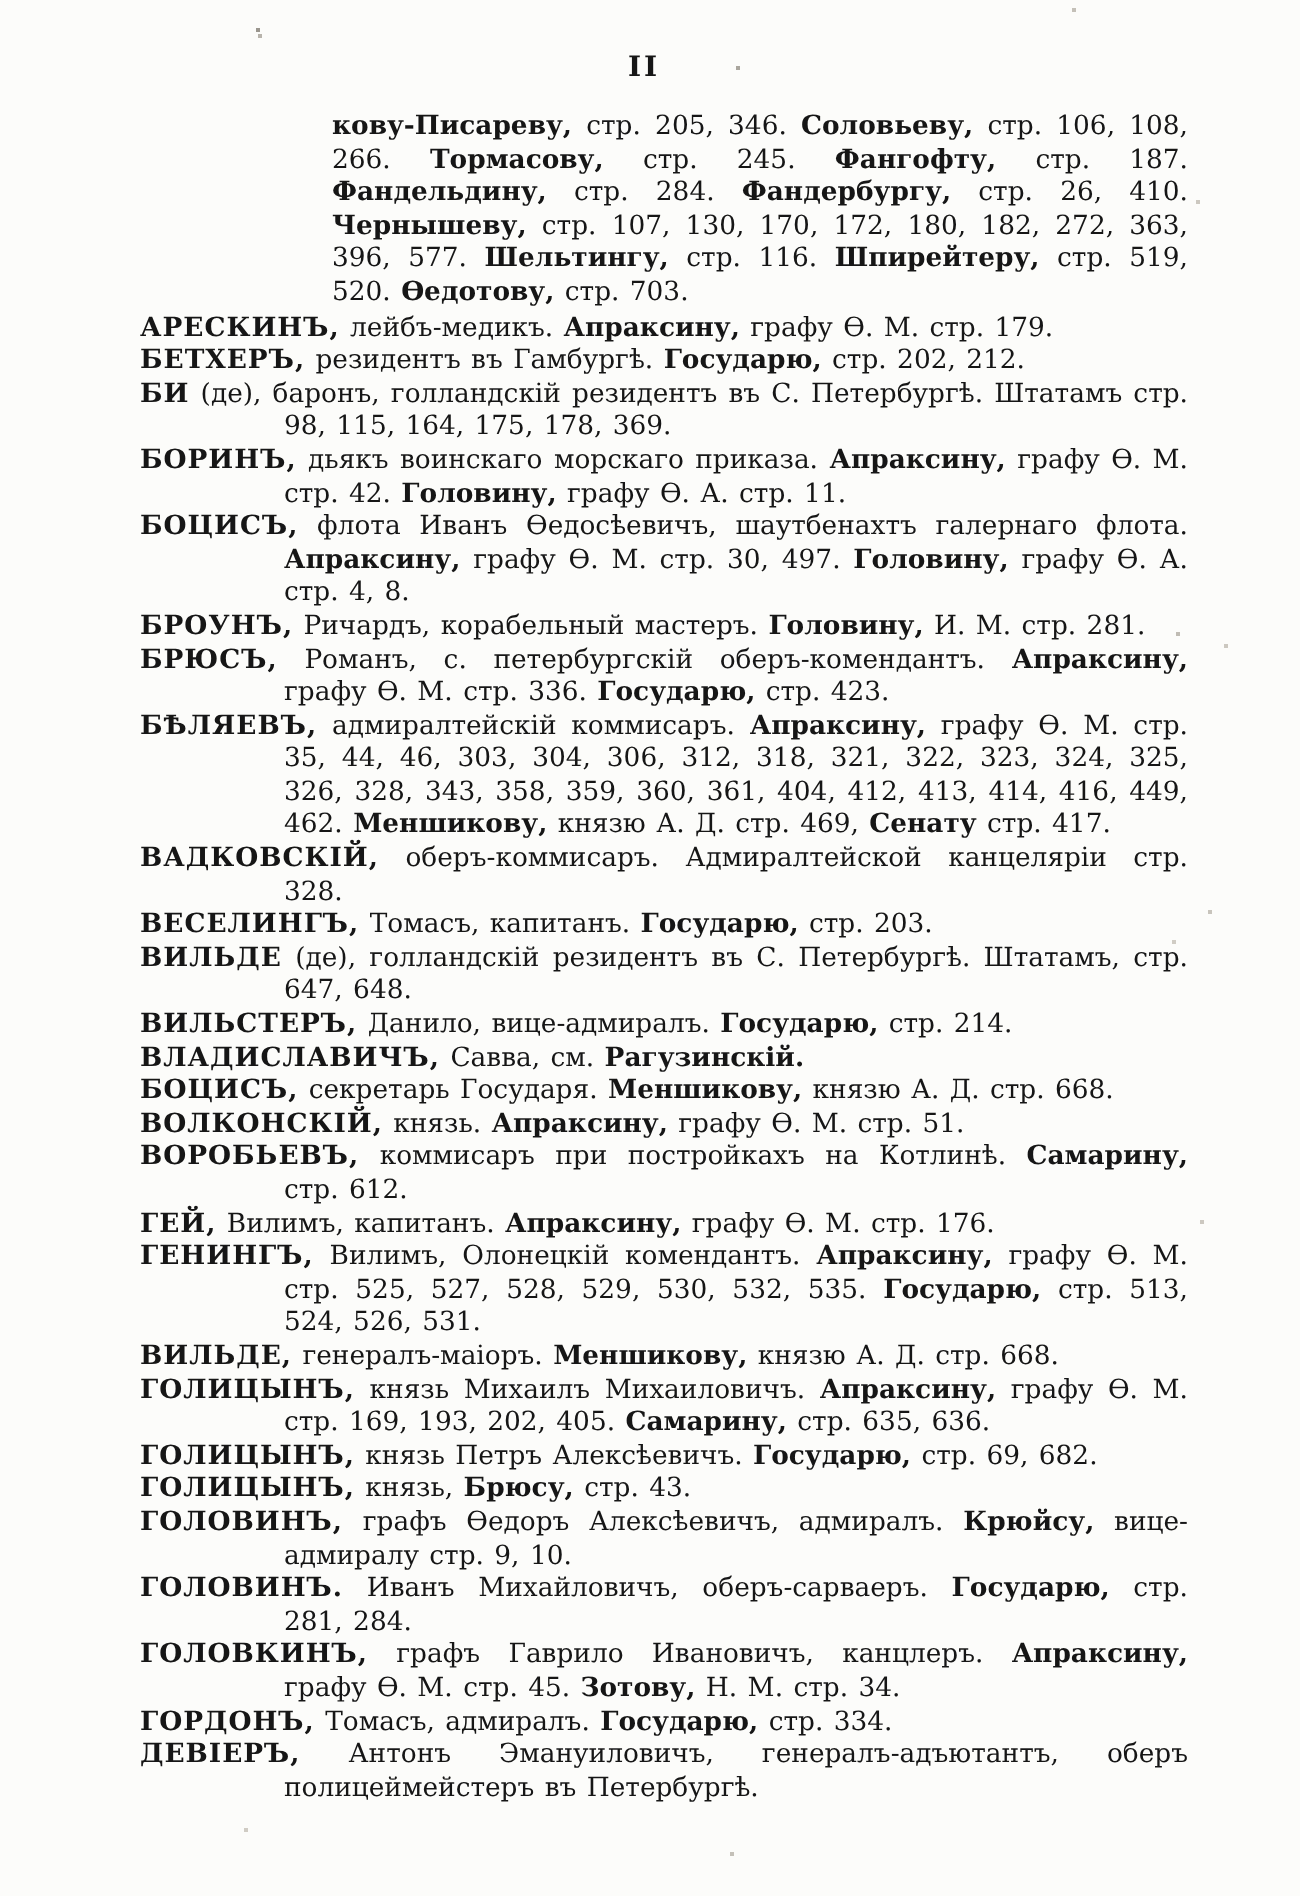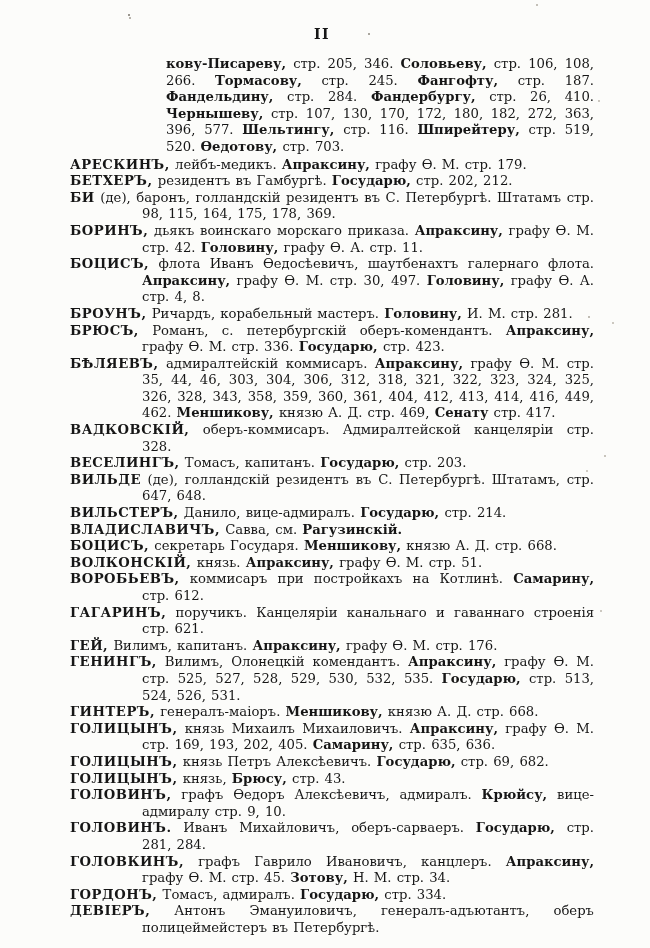--- a/index.html
+++ b/index.html
@@ -94,24 +94,23 @@
         <div class="entry"><span class="headword">БРЮСЪ,</span><span class="plain"> Романъ, с. петербургскій оберъ-комендантъ. </span><span class="recipient">Апраксину,</span><span class="plain"> графу Ѳ. М. стр. 336. </span><span class="recipient">Государю,</span><span class="plain"> стр. 423.</span></div>
         <div class="entry"><span class="headword">БѢЛЯЕВЪ,</span><span class="plain"> адмиралтейскій коммисаръ. </span><span class="recipient">Апраксину,</span><span class="plain"> графу Ѳ. М. стр. 35, 44, 46, 303, 304, 306, 312, 318, 321, 322, 323, 324, 325, 326, 328, 343, 358, 359, 360, 361, 404, 412, 413, 414, 416, 449, 462. </span><span class="recipient">Меншикову,</span><span class="plain"> князю А. Д. стр. 469, </span><span class="recipient">Сенату</span><span class="plain"> стр. 417.</span></div>
         <div class="entry"><span class="headword">ВАДКОВСКІЙ,</span><span class="plain"> оберъ-коммисаръ. Адмиралтейской канцеляріи стр. 328.</span></div>
         <div class="entry"><span class="headword">ВЕСЕЛИНГЪ,</span><span class="plain"> Томасъ, капитанъ. </span><span class="recipient">Государю,</span><span class="plain"> стр. 203.</span></div>
         <div class="entry"><span class="headword">ВИЛЬДЕ</span><span class="plain"> (де), голландскій резидентъ въ С. Петербургѣ. Штатамъ, стр. 647, 648.</span></div>
         <div class="entry"><span class="headword">ВИЛЬСТЕРЪ,</span><span class="plain"> Данило, вице-адмиралъ. </span><span class="recipient">Государю,</span><span class="plain"> стр. 214.</span></div>
         <div class="entry"><span class="headword">ВЛАДИСЛАВИЧЪ,</span><span class="plain"> Савва, см. </span><span class="recipient">Рагузинскій.</span></div>
         <div class="entry"><span class="headword">БОЦИСЪ,</span><span class="plain"> секретарь Государя. </span><span class="recipient">Меншикову,</span><span class="plain"> князю А. Д. стр. 668.</span></div>
         <div class="entry"><span class="headword">ВОЛКОНСКІЙ,</span><span class="plain"> князь. </span><span class="recipient">Апраксину,</span><span class="plain"> графу Ѳ. М. стр. 51.</span></div>
         <div class="entry"><span class="headword">ВОРОБЬЕВЪ,</span><span class="plain"> коммисаръ при постройкахъ на Котлинѣ. </span><span class="recipient">Самарину,</span><span class="plain"> стр. 612.</span></div>
-        <div class="entry"><span class="headword">ГАГАРИНЪ,</span><span class="plain"> поручикъ. Канцеляріи канальнаго и гаваннаго строенія стр. 621.</span></div>
         <div class="entry"><span class="headword">ГЕЙ,</span><span class="plain"> Вилимъ, капитанъ. </span><span class="recipient">Апраксину,</span><span class="plain"> графу Ѳ. М. стр. 176.</span></div>
         <div class="entry"><span class="headword">ГЕНИНГЪ,</span><span class="plain"> Вилимъ, Олонецкій комендантъ. </span><span class="recipient">Апраксину,</span><span class="plain"> графу Ѳ. М. стр. 525, 527, 528, 529, 530, 532, 535. </span><span class="recipient">Государю,</span><span class="plain"> стр. 513, 524, 526, 531.</span></div>
-        <div class="entry"><span class="headword">ГИНТЕРЪ,</span><span class="plain"> генералъ-маіоръ. </span><span class="recipient">Меншикову,</span><span class="plain"> князю А. Д. стр. 668.</span></div>
+        <div class="entry"><span class="headword">ВИЛЬДЕ,</span><span class="plain"> генералъ-маіоръ. </span><span class="recipient">Меншикову,</span><span class="plain"> князю А. Д. стр. 668.</span></div>
         <div class="entry"><span class="headword">ГОЛИЦЫНЪ,</span><span class="plain"> князь Михаилъ Михаиловичъ. </span><span class="recipient">Апраксину,</span><span class="plain"> графу Ѳ. М. стр. 169, 193, 202, 405. </span><span class="recipient">Самарину,</span><span class="plain"> стр. 635, 636.</span></div>
         <div class="entry"><span class="headword">ГОЛИЦЫНЪ,</span><span class="plain"> князь Петръ Алексѣевичъ. </span><span class="recipient">Государю,</span><span class="plain"> стр. 69, 682.</span></div>
         <div class="entry"><span class="headword">ГОЛИЦЫНЪ,</span><span class="plain"> князь, </span><span class="recipient">Брюсу,</span><span class="plain"> стр. 43.</span></div>
         <div class="entry"><span class="headword">ГОЛОВИНЪ,</span><span class="plain"> графъ Ѳедоръ Алексѣевичъ, адмиралъ. </span><span class="recipient">Крюйсу,</span><span class="plain"> вице-адмиралу стр. 9, 10.</span></div>
         <div class="entry"><span class="headword">ГОЛОВИНЪ.</span><span class="plain"> Иванъ Михайловичъ, оберъ-сарваеръ. </span><span class="recipient">Государю,</span><span class="plain"> стр. 281, 284.</span></div>
         <div class="entry"><span class="headword">ГОЛОВКИНЪ,</span><span class="plain"> графъ Гаврило Ивановичъ, канцлеръ. </span><span class="recipient">Апраксину,</span><span class="plain"> графу Ѳ. М. стр. 45. </span><span class="recipient">Зотову,</span><span class="plain"> Н. М. стр. 34.</span></div>
         <div class="entry"><span class="headword">ГОРДОНЪ,</span><span class="plain"> Томасъ, адмиралъ. </span><span class="recipient">Государю,</span><span class="plain"> стр. 334.</span></div>
         <div class="entry"><span class="headword">ДЕВІЕРЪ,</span><span class="plain"> Антонъ Эмануиловичъ, генералъ-адъютантъ, оберъ полицеймейстеръ въ Петербургѣ. </span></div>
       </div>
   </div>

